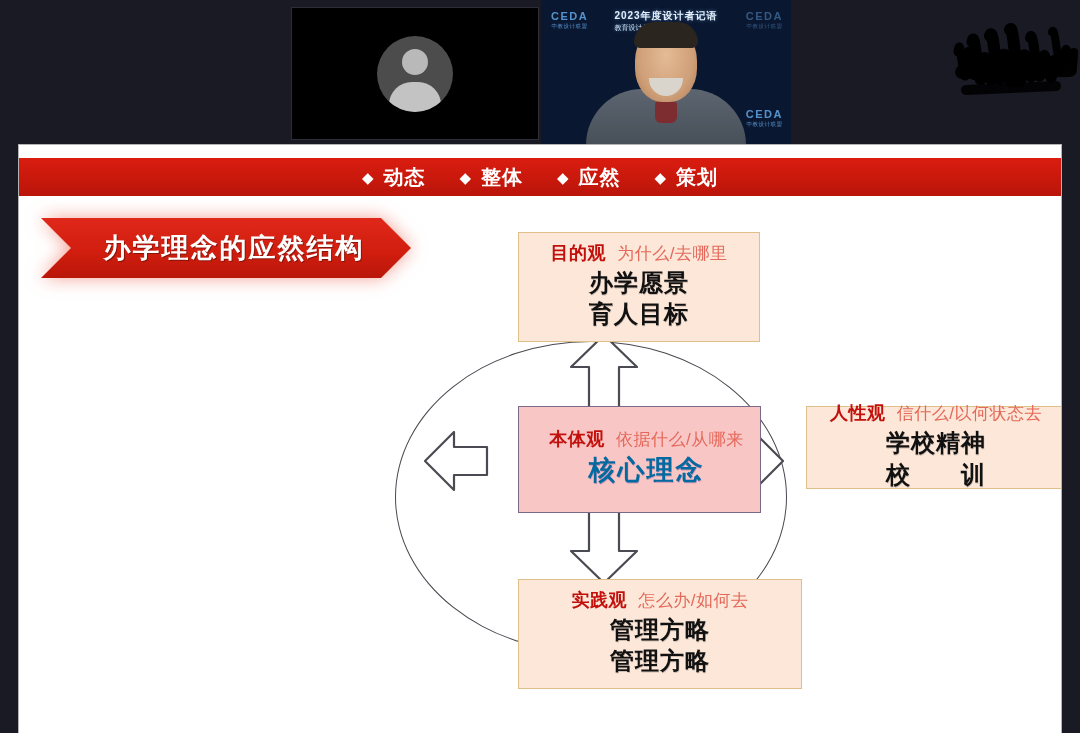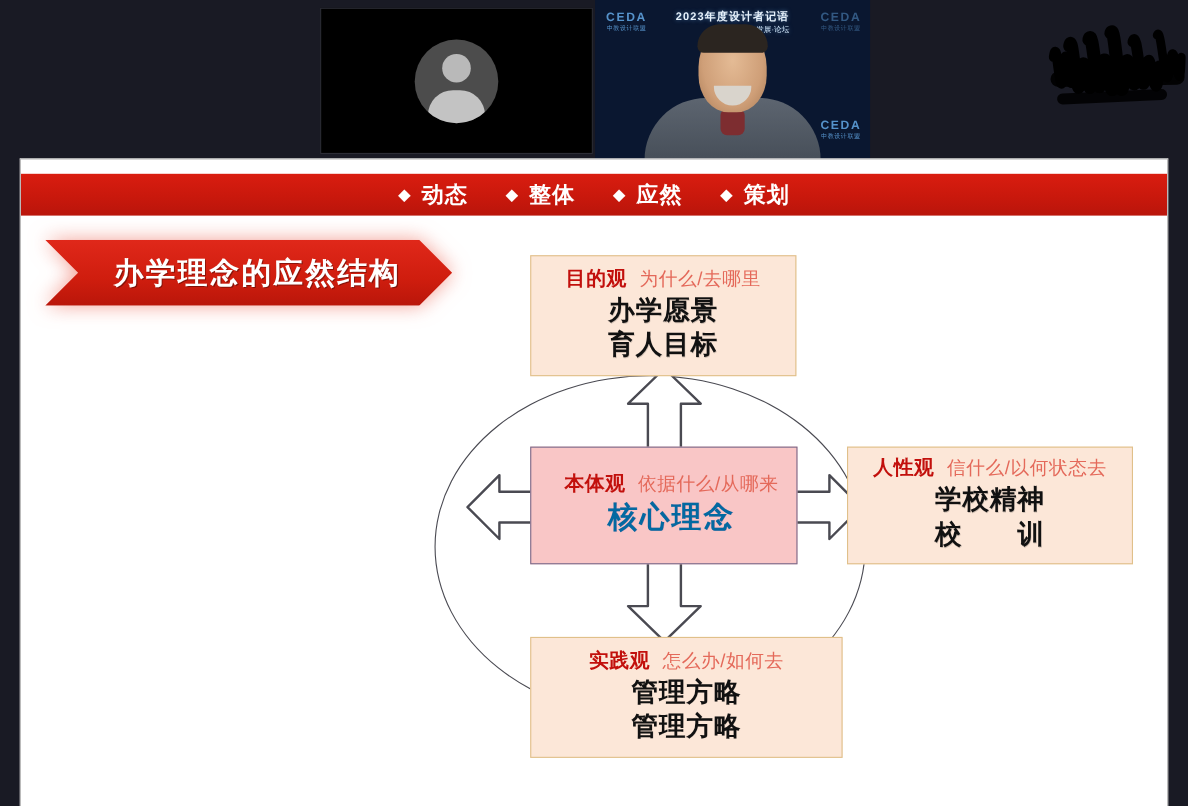--- a/index.html
+++ b/index.html
@@ -69,21 +69,21 @@
   .ceda-mark {
     position: absolute; color: #63a8e6; font-size: 11px; letter-spacing: 1.5px;
     font-weight: 700; opacity: .85; line-height: 1.15; text-align: center;
   }
   .ceda-mark .sub { font-size: 5.5px; letter-spacing: .5px; font-weight: 400; display: block; }
   .ceda-tl { left: 10px; top: 10px; }
   .ceda-tr { right: 8px; top: 10px; opacity: .45; }
   .ceda-br { right: 8px; bottom: 18px; }
   .event-title {
     position: absolute; left: 50%; top: 8px; transform: translateX(-50%);
-    text-align: right; color: #cfe4f7; font-size: 7px; line-height: 1.5; white-space: nowrap;
+    text-align: left; color: #cfe4f7; font-size: 7px; line-height: 1.5; white-space: nowrap;
     text-shadow: 0 0 4px rgba(120,190,255,.5);
   }
   .event-title .big { display: block; font-size: 10px; font-weight: 700; color: #e6f1fb; letter-spacing: 1px; }
 
   .scribble { position: absolute; left: 952px; top: 12px; width: 126px; height: 120px; }
 
   
   .slide {
     position: absolute; left: 18px; top: 144px; width: 1044px; height: 589px;
     background: #ffffff; border: 1px solid #b4b4b4; border-bottom: none;
@@ -123,20 +123,21 @@
     position: absolute; left: 376px; top: 196px; width: 392px; height: 312px;
     border: 1.6px solid #4a4a52; border-radius: 50%;
   }
 
   .node {
     position: absolute;
     background: #fce7d8;
     border: 1.6px solid #e0c08a;
     display: flex; flex-direction: column; align-items: center; justify-content: center;
     text-align: right;
+    margin-left: 36px;
   }
   .node.center {
     background: #f9c6c6; border: 1.6px solid #7a6a8a;
   }
   .node-head { white-space: nowrap; line-height: 1.1; margin-bottom: 3px; }
   .node-head .tag {
     color: #c2100c; font-weight: 700; font-size: 18px; letter-spacing: .5px;
   }
   .node-head .q {
     color: #e4695a; font-weight: 400; font-size: 17px; margin-left: 7px; letter-spacing: .5px;
@@ -146,21 +147,21 @@
     white-space: pre; text-shadow: .5px .5px 0 rgba(0,0,0,.18);
   }
   .node.center .node-line {
     color: #0369a1; font-size: 27px; letter-spacing: 2px;
     text-shadow: .5px .5px 0 rgba(90,40,130,.3);
   }
 
   .n-top    { left: 463px; top: 87px;  width: 242px; height: 110px; }
   .n-left   { left: 177px; top: 262px; width: 245px; height: 105px; }
   .n-center { left: 463px; top: 261px; width: 243px; height: 107px; padding-left: 14px; }
-  .n-right  { left: 751px; top: 261px; width: 260px; height: 107px; }
+  .n-right  { left: 751px; top: 261px; width: 260px; height: 83px; }
   .n-bottom { left: 463px; top: 434px; width: 284px; height: 110px; }
 
   .arrow { position: absolute; }
 </style>
 </head>
 <body>
 
 <div id="app">
 
   <div class="video-strip">

